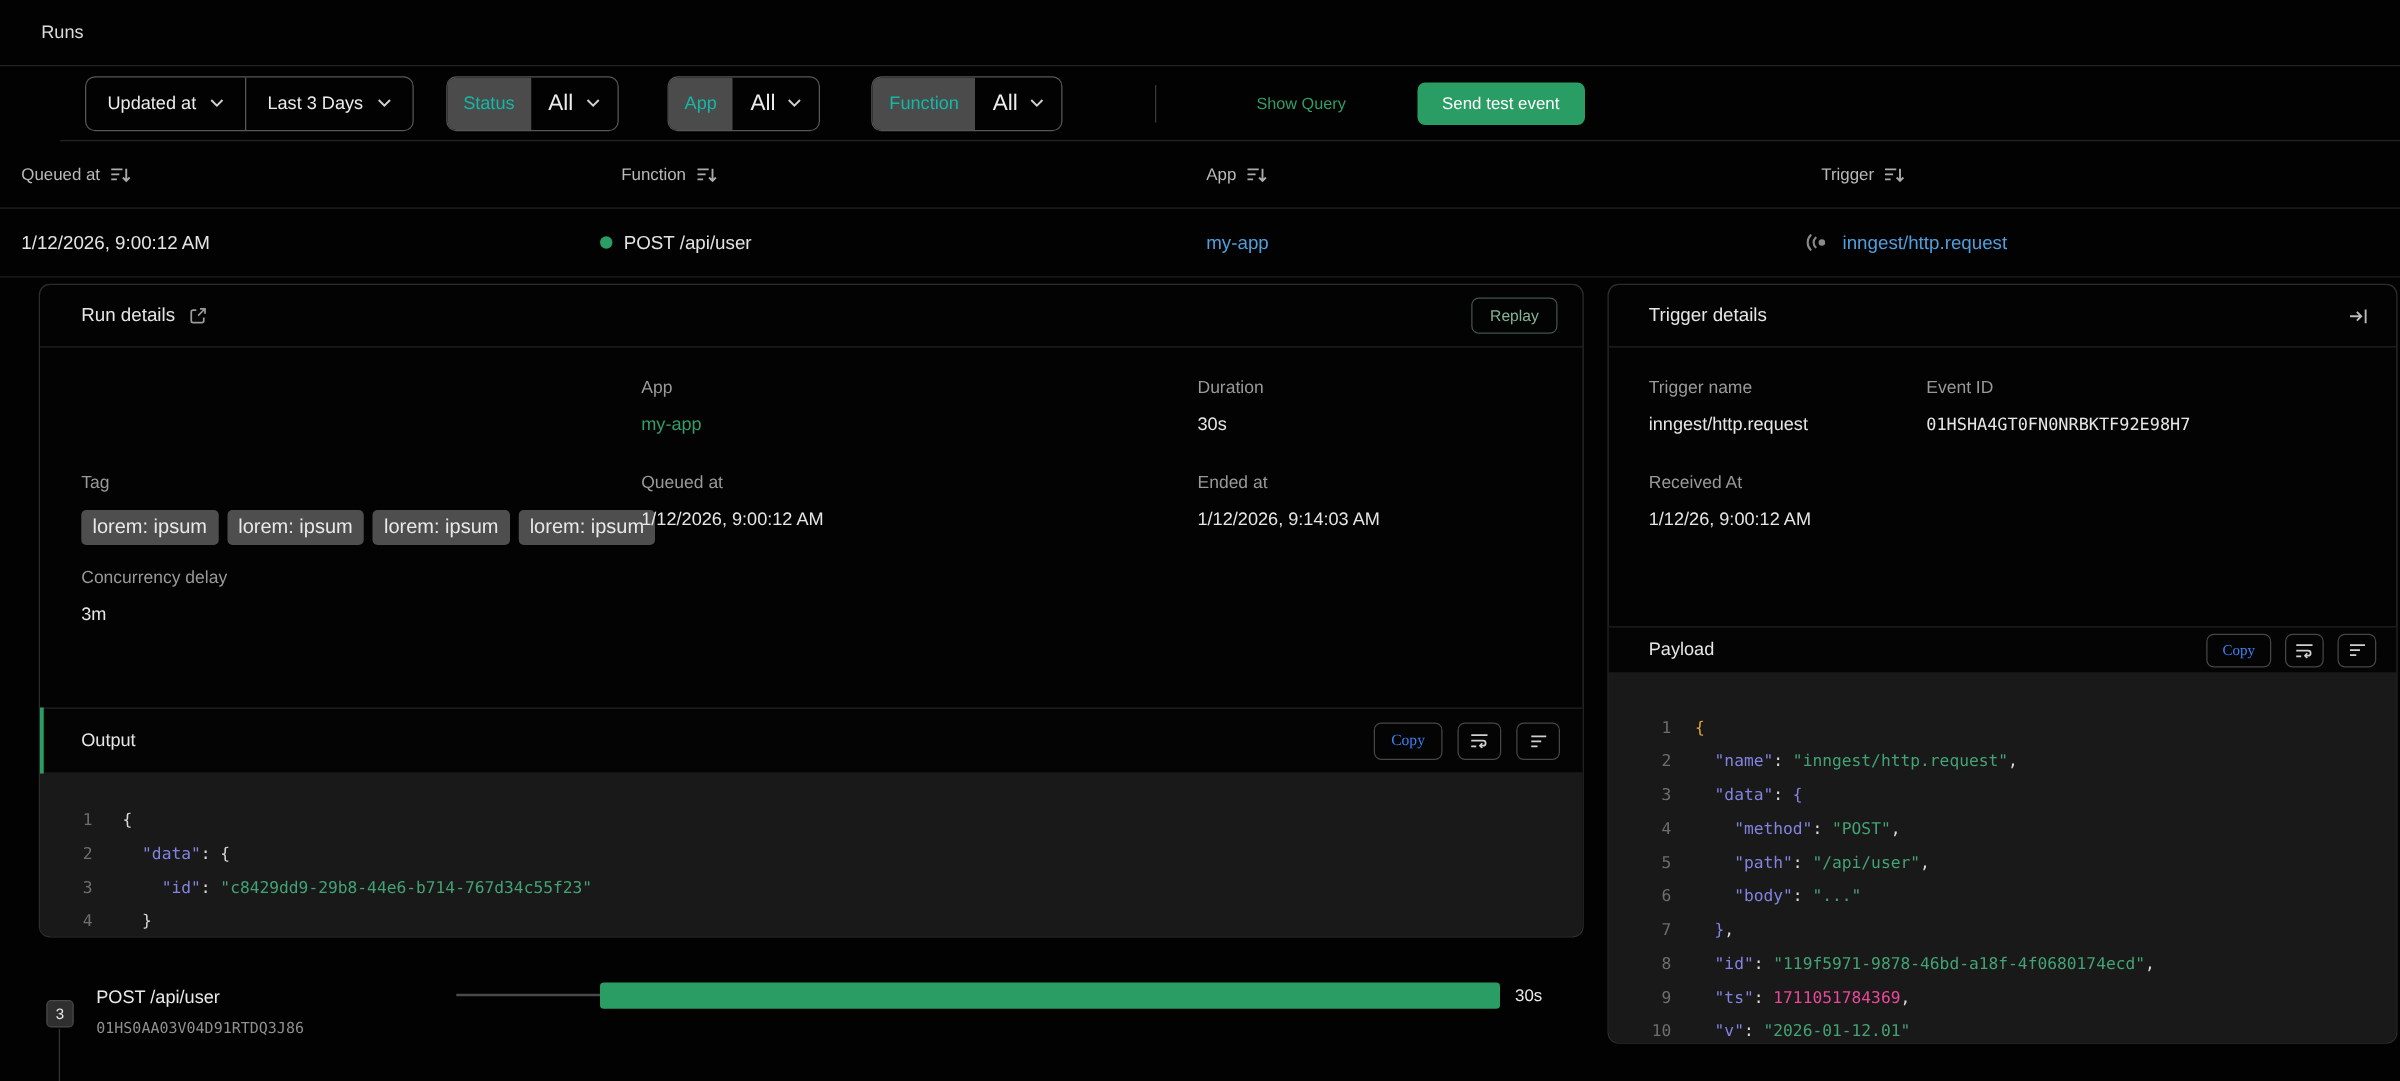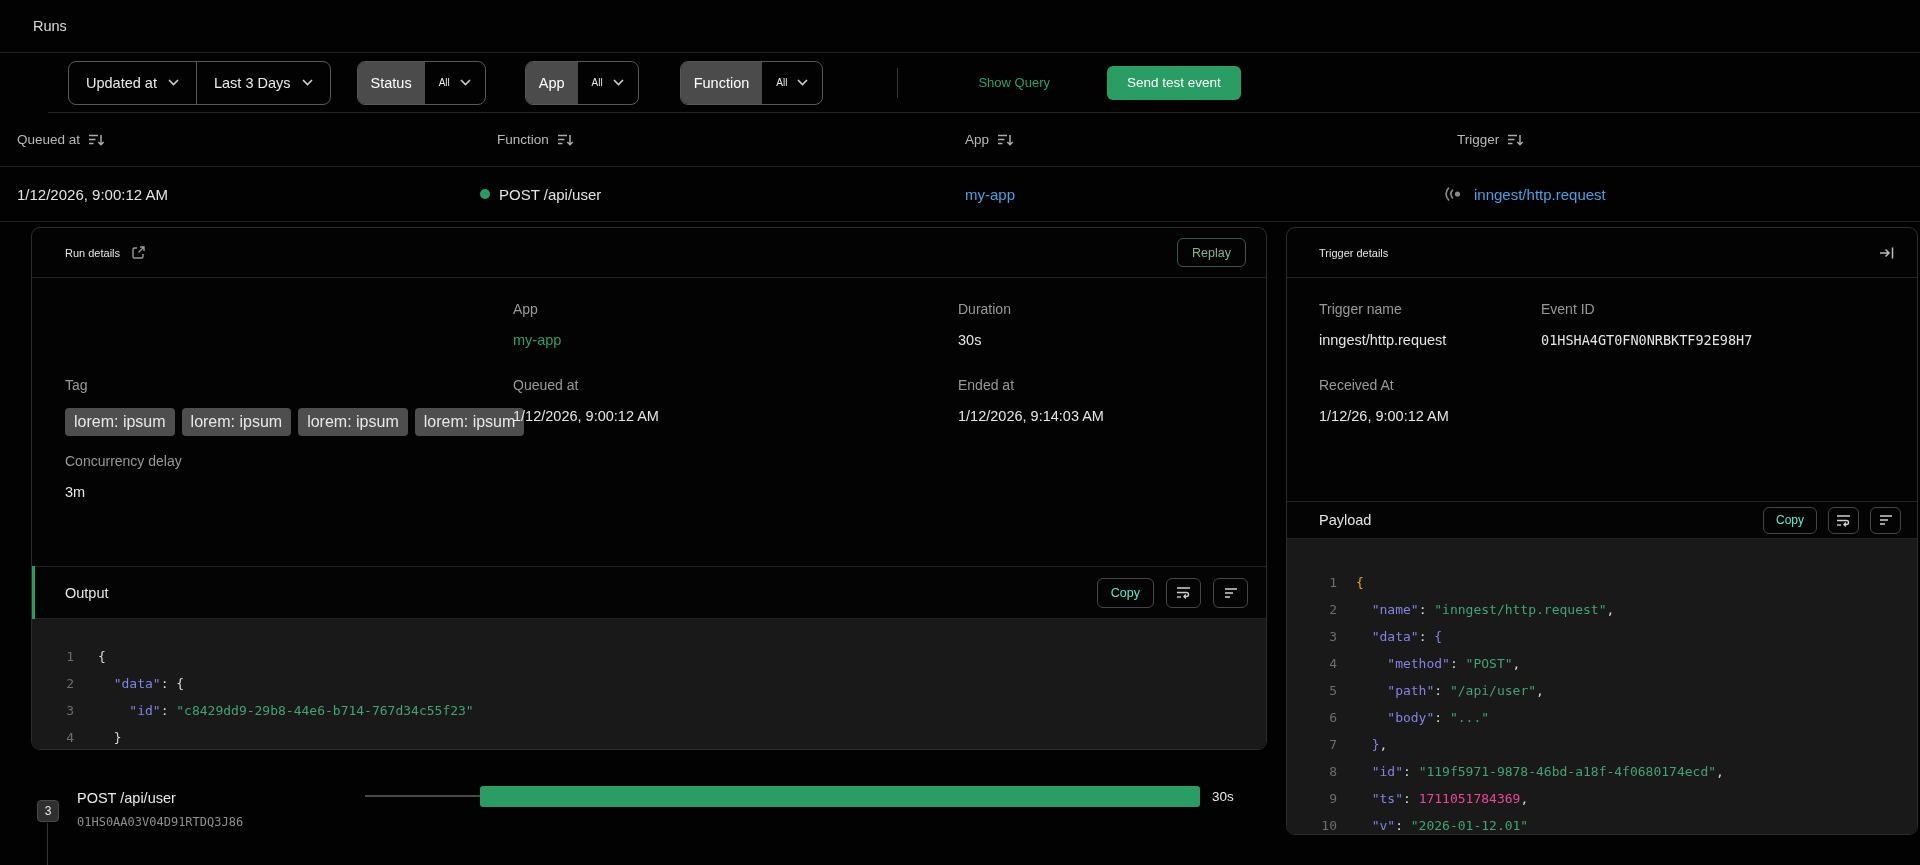--- a/index.html
+++ b/index.html
@@ -14,22 +14,22 @@
   
   .topbar { height:53px; border-bottom:1px solid #232323; display:flex; align-items:center; padding:0 33px; }
   .topbar .title { font-size:14.5px; color:#dcdcdc; }
 
   
   .filterbar { height:60px; border-bottom:1px solid #232323; display:flex; align-items:center; padding:0 20px; position:relative;margin-left:48px; }
   .combo { display:flex; align-items:stretch; height:44px; border:1px solid #575757; border-radius:8px; }
   .combo .part { display:flex; align-items:center; gap:11px; padding:0 17px; font-size:14.5px; color:#ececec; cursor:pointer; }
   .combo .csep { width:1px; background:#575757; }
   .select { display:flex; align-items:stretch; height:44px; border:1px solid #575757; border-radius:8px; overflow:hidden; cursor:pointer; }
-  .select .seg-label { background:#4b4b4b; display:flex; align-items:center; padding:0 13px; font-size:14.5px; color:#ffffff; }
-  .select .seg-value { display:flex; align-items:center; gap:10px; padding:0 14px; font-size:10px; color:#ececec; }
+  .select .seg-label { background:#4b4b4b; display:flex; align-items:center; padding:0 13px; font-size:14.5px; color:#14b8a6; }
+  .select .seg-value { display:flex; align-items:center; gap:10px; padding:0 14px; font-size:18px; color:#ececec; }
   .ml-status { margin-left:26px; }
   .ml-app    { margin-left:39px; }
   .ml-fn     { margin-left:41px; }
   .vdiv { width:1px; height:30px; background:#3a3a3a; margin-left:74px; }
   .show-query { margin-left:80px; font-size:13px; color:#2f9e68; cursor:pointer; text-decoration:none; }
   .send-test { margin-left:57px; height:34px; padding:0 20px; background:#2a9d64; border:none; border-radius:6px;
                color:#ffffff; font-size:13.5px; font-family:inherit; cursor:pointer; }
   .right-group { position:absolute; right:89px; top:0; height:100%; display:flex; align-items:center; }
   .toggle { width:42px; height:23px; border-radius:12px; background:#2a9d64; position:relative; cursor:pointer; }
   .toggle .knob { position:absolute; right:2px; top:2px; width:19px; height:19px; border-radius:50%; background:#ffffff; }
@@ -46,38 +46,38 @@
   .dot { width:10px; height:10px; border-radius:50%; background:#2a9d64; margin-right:9px; }
   .blue { color:#4f9fdd; text-decoration:none; cursor:pointer; }
 
   
   .panel { position:absolute; background:#030303; border:1px solid #2d2d2d; border-radius:9px; }
   #run-panel { left:31px; top:227px; width:1236px; height:523px; }
   #trigger-panel { left:1286px; top:227px; width:632px; height:608px; }
   .phead { height:50px; border-bottom:1px solid #232323; display:flex; align-items:center; }
   #run-panel .phead { padding:0 20px 0 33px; }
   #trigger-panel .phead { padding:0 22px 0 32px;justify-content:flex-end; }
-  .phead .ptitle { font-size:11px; color:#e6e6e6; }
+  .phead .ptitle { font-size:15px; color:#e6e6e6; }
   .replay-btn { margin-left:auto; height:29px; padding:0 14px; background:transparent; border:1px solid #3e5748;
                 border-radius:6px; color:#84b496; font-size:12.5px; font-family:inherit; cursor:pointer; }
   .pbody { position:relative; width:100%; height:calc(100% - 50px); }
   .field { position:absolute; }
   .flabel { font-size:14px; color:#999999; margin-bottom:15px; }
   .fvalue { font-size:14.5px; color:#e6e6e6; }
   .fvalue.green { color:#2f9e68; cursor:pointer; }
   .fvalue.mono { font-size:13.5px; }
   .tagrow { display:flex; gap:7px; margin-top:13px; }
   .tag-badge { background:#4e4e4e; color:#e8e8e8; font-size:16px; padding:5px 9px; border-radius:4px; white-space:nowrap; }
 
   
   .sec-head { position:absolute; left:0; right:0; display:flex; align-items:center; border-top:1px solid #232323; border-bottom:1px solid #232323; background:#040404; }
   .sec-head .accent { position:absolute; left:0; top:-1px; bottom:-1px; width:3px; background:#2a9d64; }
   .sec-title { font-size:14.5px; color:#e6e6e6; }
   .btn-row { margin-left:auto; display:flex; align-items:center; }
-  .copy-btn { background:transparent; border:1px solid #464646; border-radius:6px; color:#5eead4; font-family:Liberation Sans, sans-serif; cursor:pointer; }
+  .copy-btn { background:transparent; border:1px solid #464646; border-radius:6px; color:#3b82f6; font-family:Liberation Serif, serif; cursor:pointer; }
   .icon-btn { background:transparent; border:1px solid #464646; border-radius:6px; display:flex; align-items:center; justify-content:center; cursor:pointer; }
   #output-head { top:288px; height:53px; padding:0 18px 0 33px; }
   #output-head .copy-btn { height:30px; padding:0 13px; font-size:12.5px; }
   #output-head .icon-btn { width:35px; height:30px; margin-left:12px; }
   #payload-head { top:223px; height:38px; padding:0 16px 0 32px;justify-content:space-between; }
   #payload-head .copy-btn { height:27px; padding:0 12px; font-size:12px; }
   #payload-head .icon-btn { width:31px; height:27px; margin-left:11px; }
 
   
   .codeblock { position:absolute; left:0; right:0; bottom:0; background:#191919; border-radius:0 0 8px 8px;

